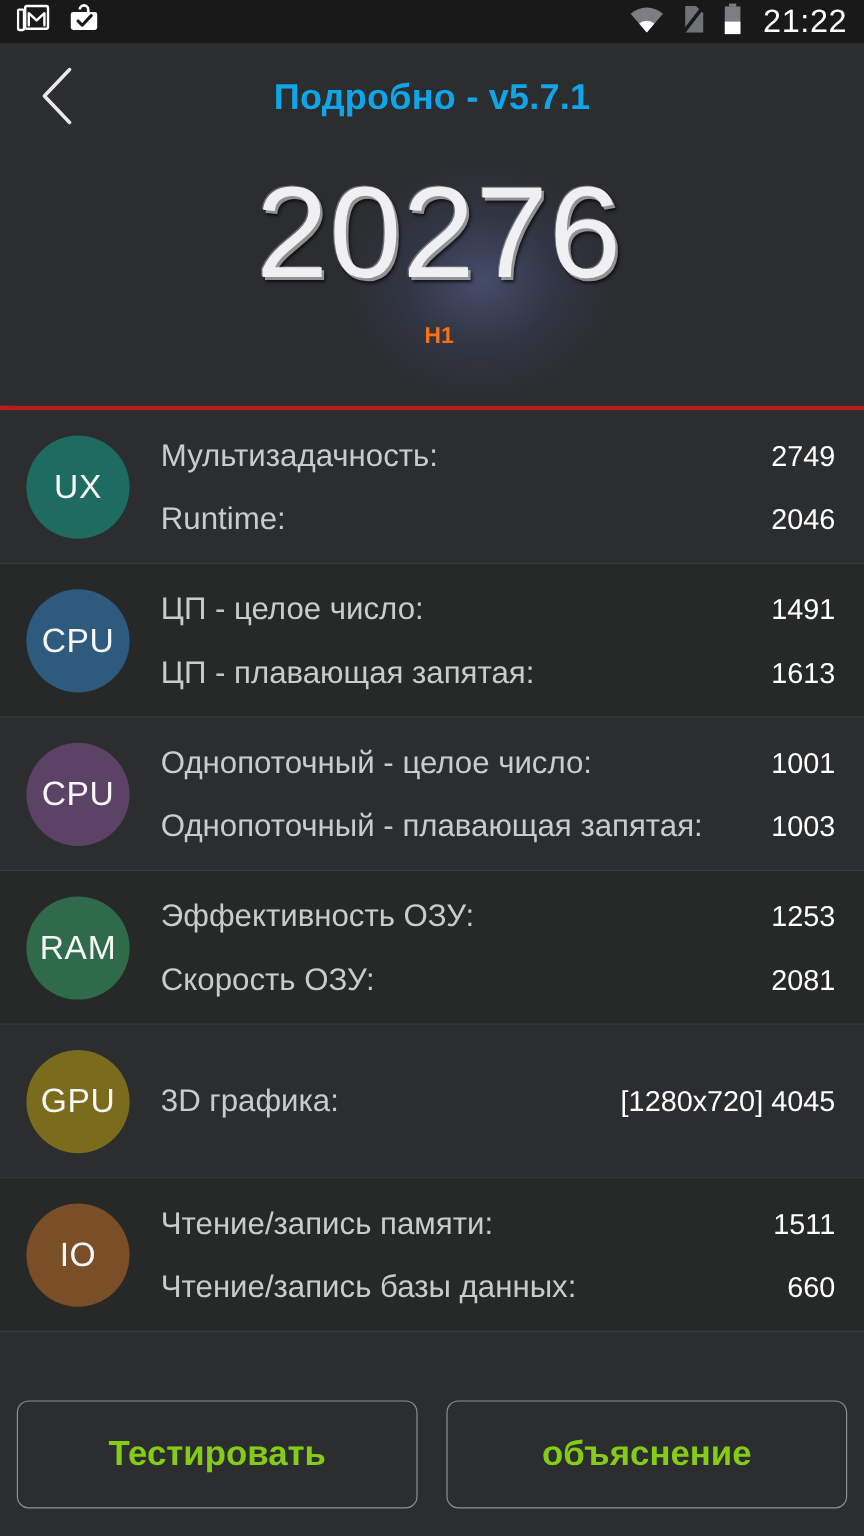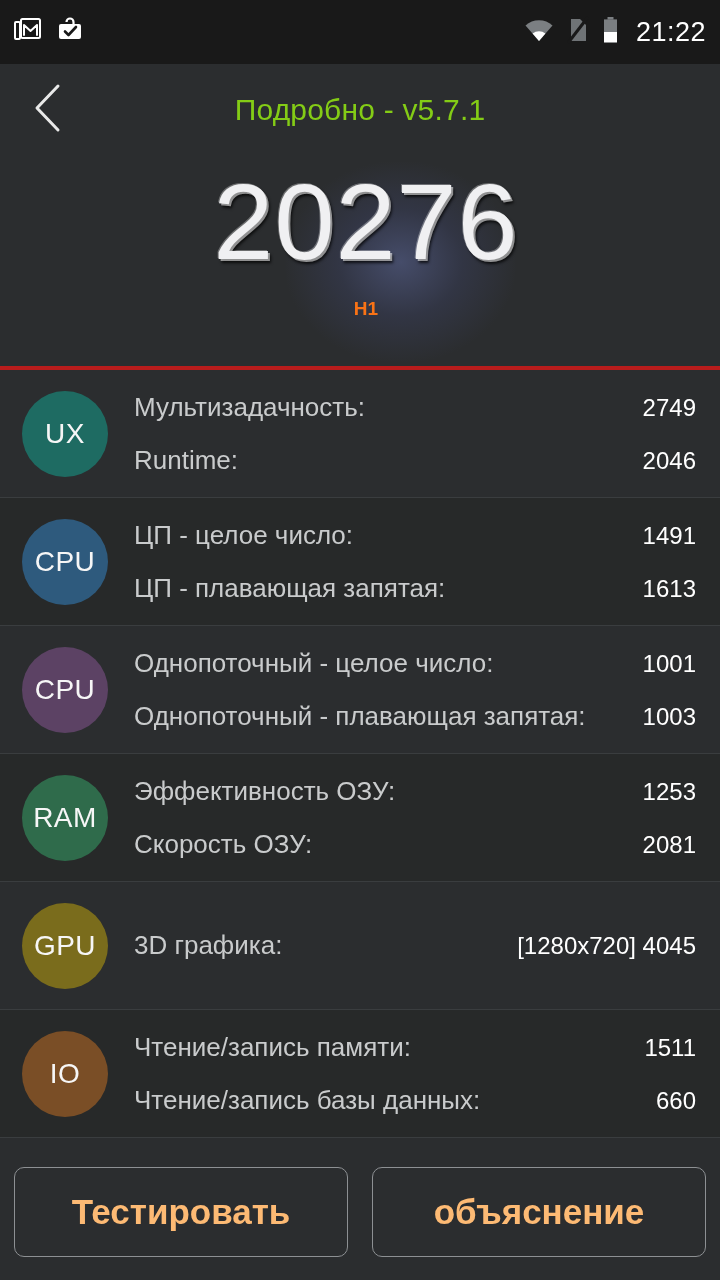--- a/index.html
+++ b/index.html
@@ -11,21 +11,21 @@
     width: 720px;
     height: 1280px;
     overflow: hidden;
     font-family: "Liberation Sans", sans-serif;
     color: #ffffff;
     -webkit-font-smoothing: antialiased;
   }
 
   
   .statusbar {
-    height: 64px;
+    height: 36px;
     background: #191919;
     display: flex;
     align-items: center;
     padding: 0 14px 0 14px;
     box-sizing: border-box;
   }
   .sb-left {
     display: flex;
     align-items: center;
     gap: 14px;
@@ -59,22 +59,22 @@
     display: flex;
     align-items: center;
     justify-content: center;
     cursor: pointer;
   }
   .title {
     position: absolute;
     left: 0; right: 0;
     text-align: center;
     font-size: 30px;
-    font-weight: 400;
-    color: #84cc16;
+    font-weight: 700;
+    color: #0ea5e9;
     letter-spacing: 0.2px;
     pointer-events: none;
   }
 
   
   .hero {
     height: 210px;
     background: #2b2d2f;
     position: relative;
     display: flex;
@@ -188,22 +188,22 @@
     gap: 24px;
     padding: 0 14px;
     box-sizing: border-box;
   }
   .btn {
     flex: 1 1 0;
     height: 88px;
     border: 1px solid #8d9093;
     border-radius: 10px;
     background: #2b2d2f;
-    color: #fdba74;
-    font-size: 35px;
+    color: #84cc16;
+    font-size: 29px;
     font-weight: 700;
     font-family: "Liberation Sans", sans-serif;
     display: flex;
     align-items: center;
     justify-content: center;
     cursor: pointer;
   }
 </style>
 </head>
 <body>

